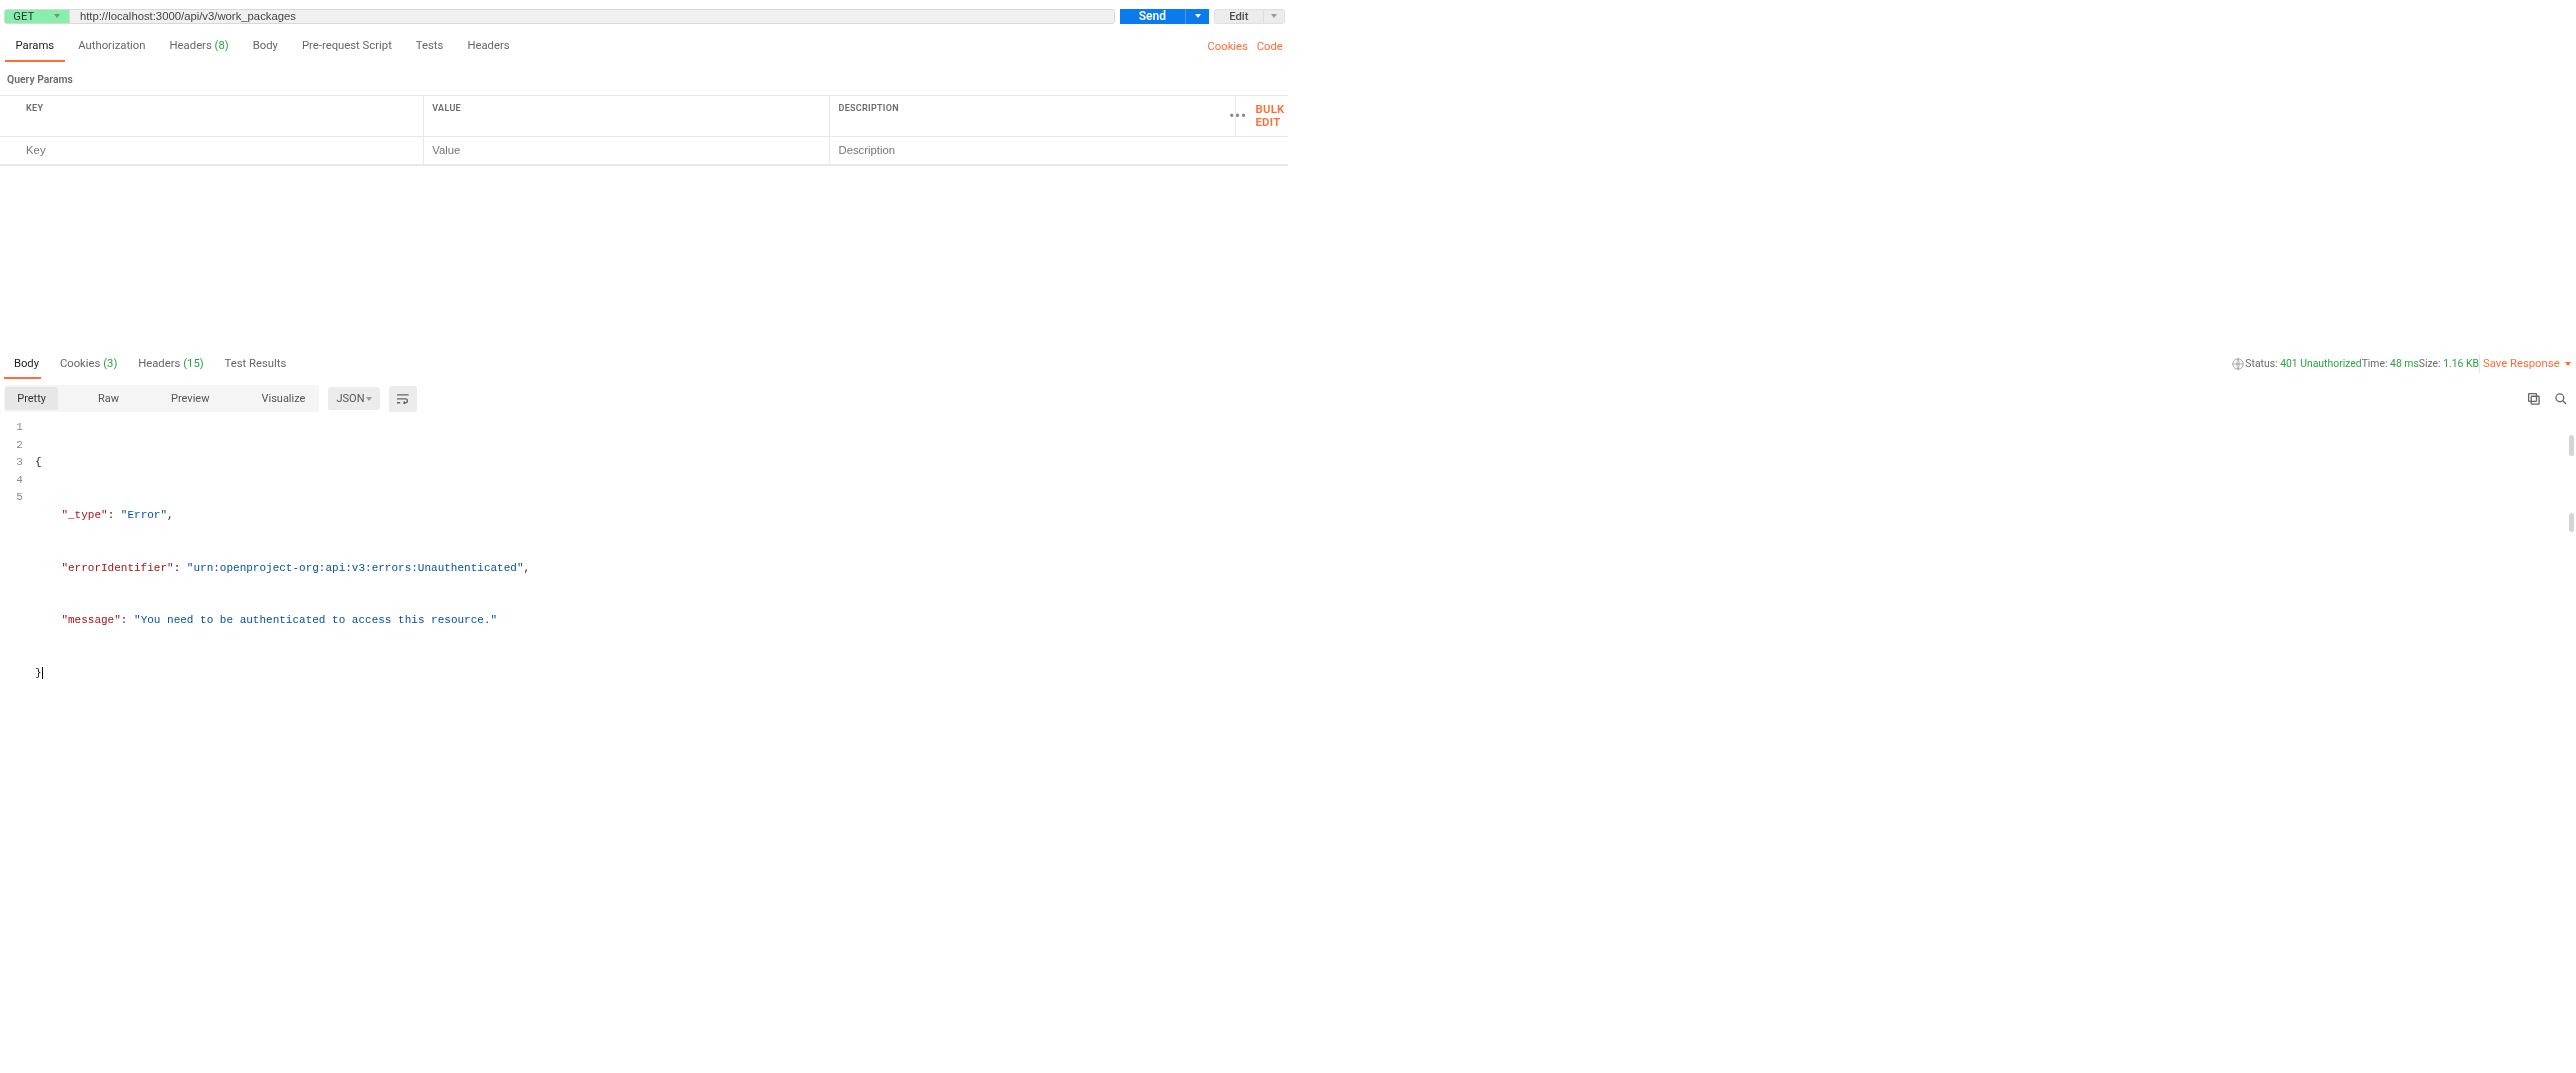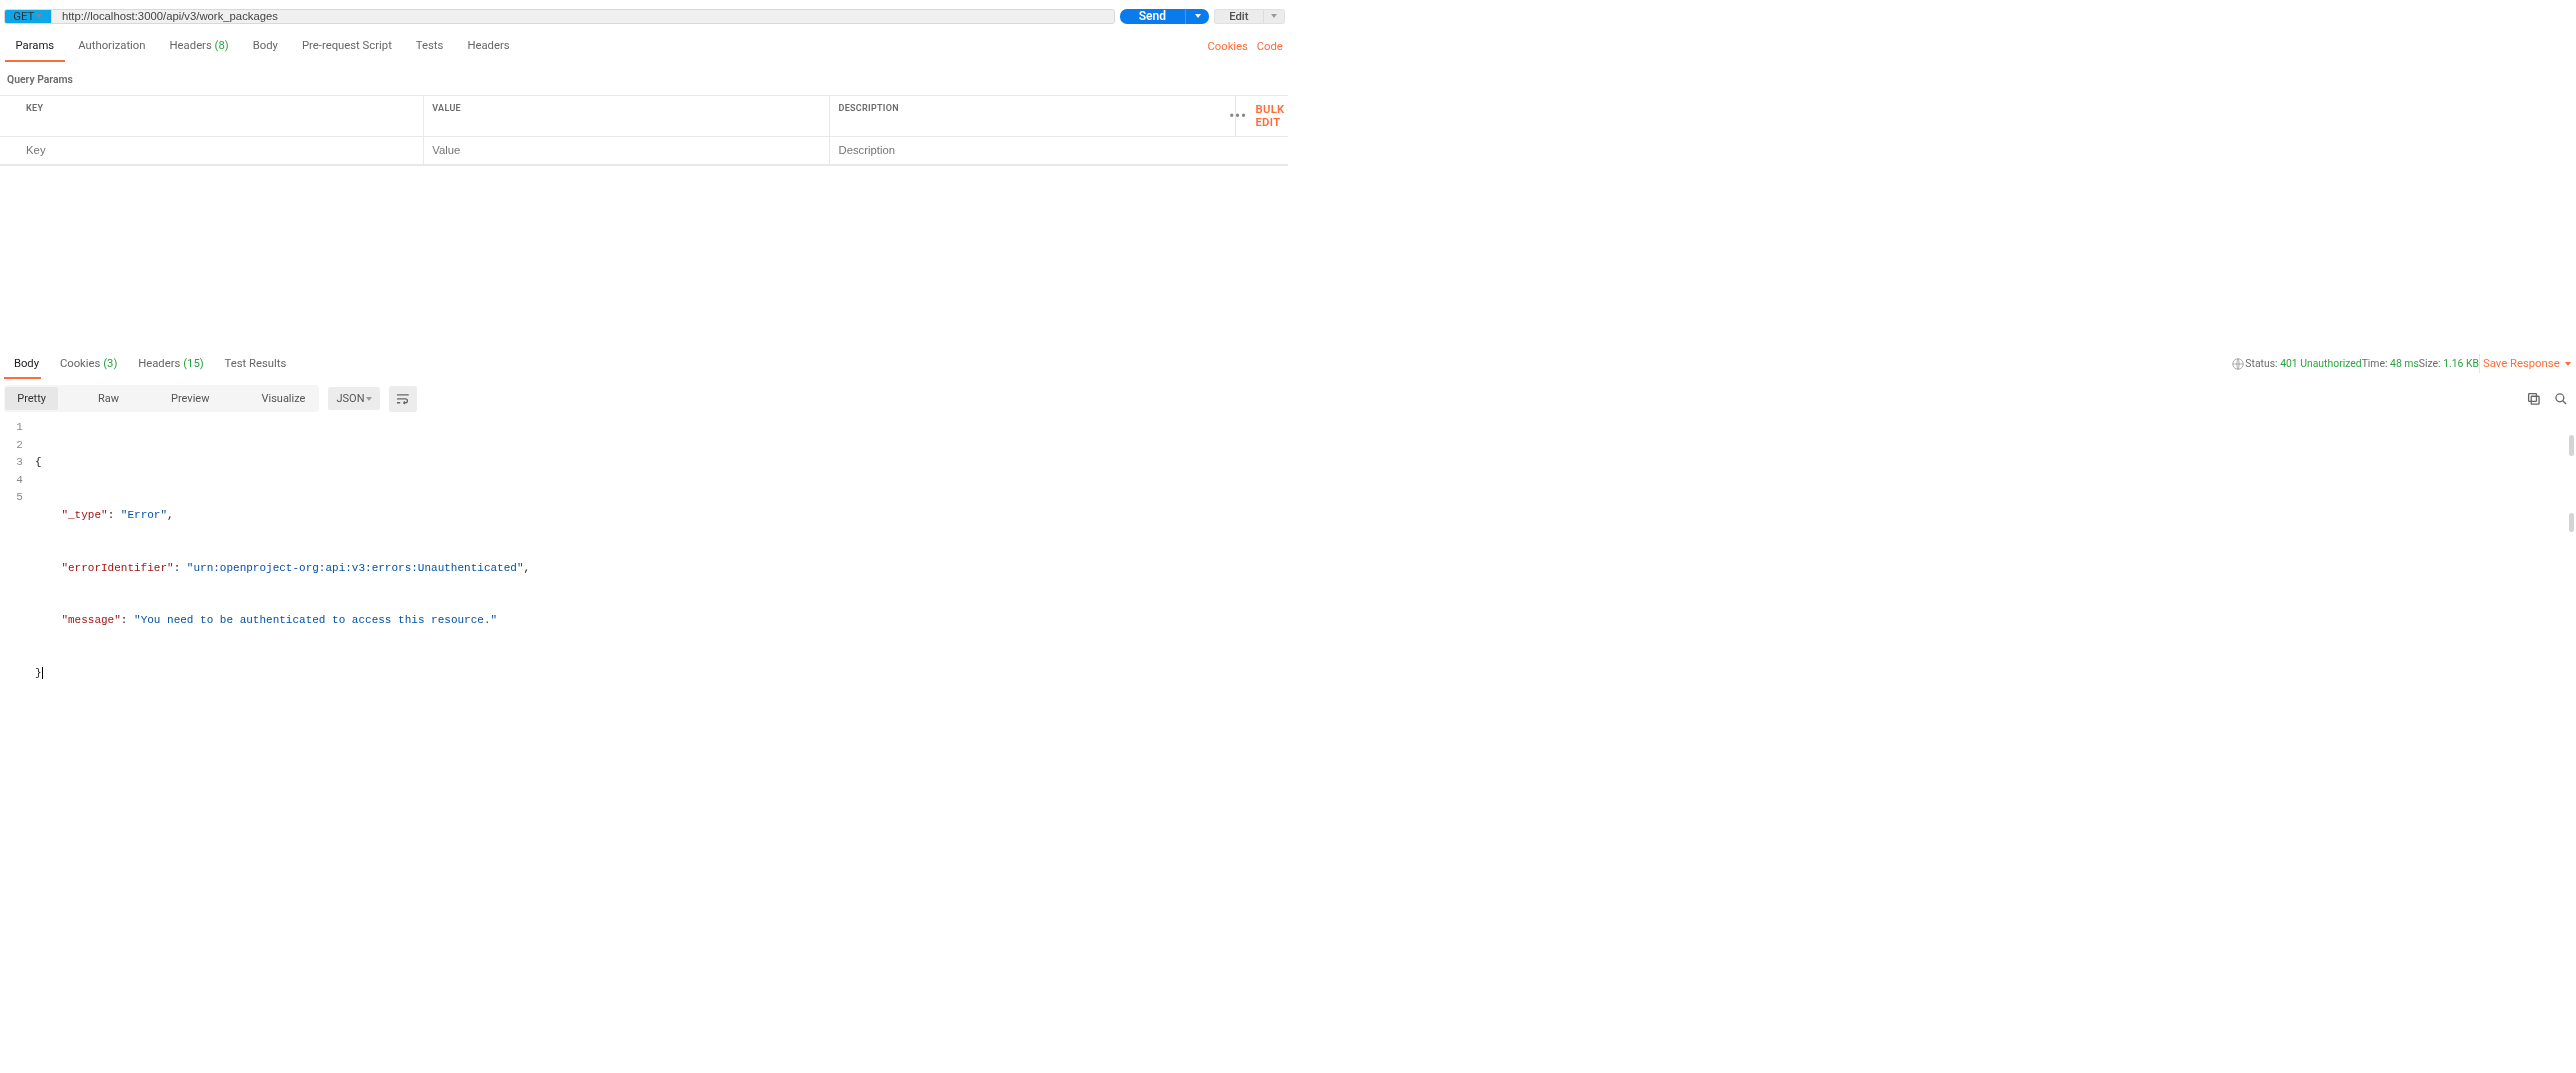--- a/index.html
+++ b/index.html
@@ -22,23 +22,23 @@
   }
   .method-url-group {
     display: flex;
     flex: 1;
     border: 0.9px solid #d8d8d8;
     border-radius: 2.6px;
     overflow: hidden;
     background: #f0f0f0;
   }
   .method-select {
-    width: 47px;
+    width: 65px;
     padding: 0 8.7px;
-    background: #0ea5e9;
+    background: #86efac;
     border: none;
     border-right: 0.9px solid #d8d8d8;
     display: flex;
     align-items: center;
     justify-content: space-between;
     cursor: pointer;
     font-size: 11.3px;
     color: #333;
   }
   .url-input {
@@ -46,21 +46,21 @@
     border: none;
     outline: none;
     padding: 0 10.4px;
     font-size: 11.3px;
     color: #444;
     background: #f0f0f0;
   }
   .send-btn {
     display: flex;
     align-items: stretch;
-    border-radius: 7px;
+    border-radius: 0;
     overflow: hidden;
     background: #097bed;
     color: #fff;
   }
   .send-main {
     padding: 0 19px;
     display: flex;
     align-items: center;
     font-weight: 600;
     font-size: 12px;

